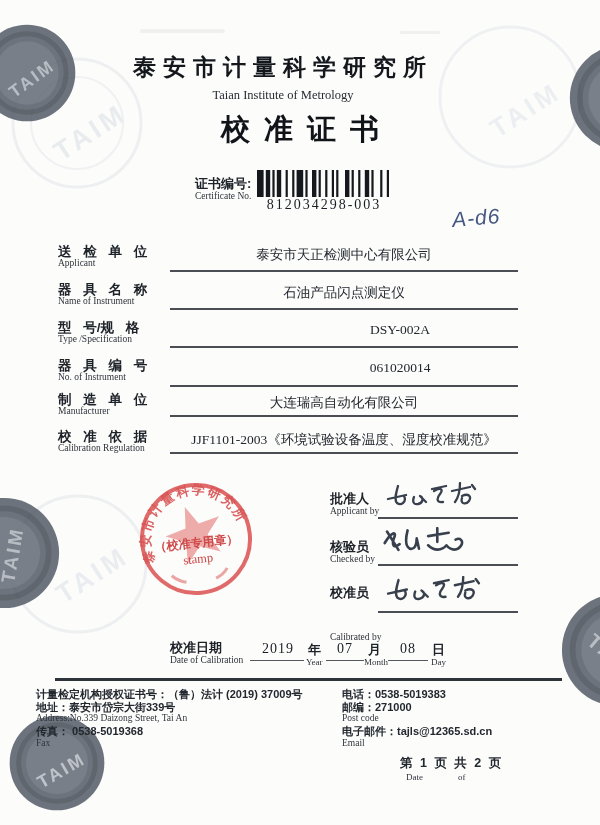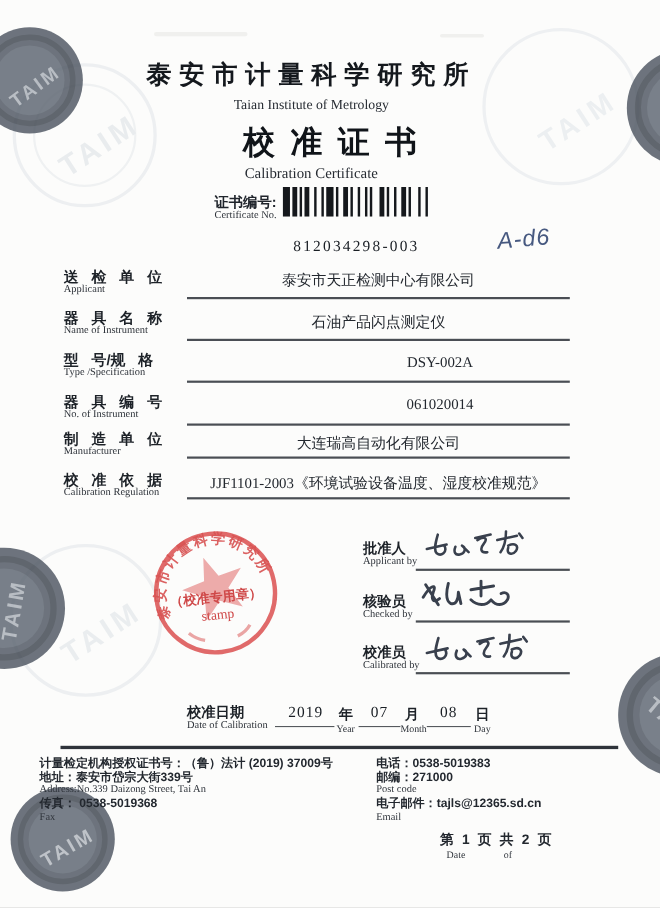--- a/index.html
+++ b/index.html
@@ -8,21 +8,21 @@
   .abs{position:absolute;}
   .cn{font-family:"Liberation Sans","DejaVu Sans",sans-serif;}
   .en{font-family:"Liberation Serif","DejaVu Serif",serif;}
   
   .org-cn{top:52px;left:0;width:566px;text-align:center;font-size:23px;font-weight:700;letter-spacing:7px;color:#14181d;}
   .org-en{top:88px;left:0;width:566px;text-align:center;font-size:12.5px;color:#272c33;}
   .title-cn{top:110px;left:0;width:566px;text-align:center;font-size:29px;font-weight:700;letter-spacing:14px;color:#101419;padding-left:24px;}
   .title-en{top:150px;left:0;width:566px;text-align:center;font-size:13.5px;color:#272c33;}
   .certno-cn{top:175px;left:195px;font-size:13px;font-weight:600;}
   .certno-en{top:191px;left:195px;font-size:9.5px;color:#2e333a;}
-  .certno-val{top:197px;left:257px;width:134px;text-align:center;font-size:14px;letter-spacing:2px;color:#191e24;margin-top:20px;}
+  .certno-val{top:197px;left:257px;width:134px;text-align:center;font-size:14px;letter-spacing:2px;color:#191e24;}
   .handnote{top:206px;left:452px;font-size:21px;font-style:italic;color:#475980;transform:rotate(-5deg);letter-spacing:1px;}
   
   .f-cn{left:58px;font-size:13.5px;font-weight:600;word-spacing:8px;color:#1d2228;white-space:nowrap;}
   .f-en{left:58px;font-size:9.5px;color:#2e333a;white-space:nowrap;}
   .f-line{left:170px;width:348px;height:1.6px;background:rgba(42,47,54,.85);}
   .f-val{left:170px;width:348px;text-align:center;font-size:13.5px;color:#22272e;white-space:nowrap;
          font-family:"Liberation Serif","DejaVu Serif",serif;}
   .shift-right{transform:translateX(56px);}
   
   .s-cn{left:330px;font-size:13px;font-weight:600;color:#1d2228;}
@@ -95,21 +95,20 @@
   <svg class="abs" style="left:560px;top:592px;opacity:.8" width="116" height="116" viewBox="0 0 120 120">
     <circle cx="60" cy="60" r="58" fill="#4a525e"></circle>
       <circle cx="60" cy="60" r="38" fill="#59626e"></circle>
     <circle cx="60" cy="60" r="47" fill="none" stroke="#3a414b" stroke-width="6"></circle>
     <text x="30" y="76" transform="rotate(40 60 60)" font-size="21" font-weight="bold" fill="#a9afb7" letter-spacing="3">TAIM</text>
   </svg>
 
   <div class="abs cn org-cn">泰安市计量科学研究所</div>
   <div class="abs en org-en">Taian Institute of Metrology</div>
   <div class="abs cn title-cn">校准证书</div>
-  <div class="abs en title-en">Calibration Certificate</div>
 
   <div class="abs cn certno-cn">证书编号:</div>
   <div class="abs en certno-en">Certificate No.</div>
   <svg id="barcode" class="abs" style="left:257px;top:170px" width="134" height="27" viewBox="0 0 134 27" preserveAspectRatio="none">
       <rect x="0" y="0" width="6.6000000000000005" height="27" fill="#15181c"></rect>
       <rect x="8.8" y="0" width="4.4" height="27" fill="#15181c"></rect>
       <rect x="15.400000000000002" y="0" width="2.2" height="27" fill="#15181c"></rect>
       <rect x="19.8" y="0" width="4.4" height="27" fill="#15181c"></rect>
       <rect x="28.6" y="0" width="2.2" height="27" fill="#15181c"></rect>
       <rect x="35.2" y="0" width="2.2" height="27" fill="#15181c"></rect>
@@ -194,21 +193,21 @@
   <div>
     <div class="abs cn s-cn" style="top:538px">核验员</div>
     <div class="abs en s-en" style="top:554px">Checked by</div>
     <svg class="abs" style="left:382px;top:527px" width="90" height="32" viewBox="0 0 78 28">
       <path class="sig" d="M2 14 C8 4 13 3 10 10 C8 16 10 19 15 15 M4 4 L14 20 M22 3 C20 11 20 17 24 19 C28 20 30 16 30 10 L32 19 M40 8 L58 5 M48 1 L48 13 M40 16 C45 21 52 21 56 16 C60 21 66 21 69 16 C71 12 68 9 64 11"></path>
     </svg>
     <div class="abs s-line" style="top:564px"></div>
   </div>
   <div>
     <div class="abs cn s-cn" style="top:584px">校准员</div>
-    <div class="abs en s-en" style="top:600px">Calibrated by</div>
+    <div class="abs en s-en" style="top:632px">Calibrated by</div>
     <svg class="abs" style="left:386px;top:576px" width="96" height="29" viewBox="0 0 92 26">
       <path class="sig" d="M2 16 L20 12 M12 3 C10 10 8 17 11 20 C15 23 21 19 18 13 M28 14 C26 19 28 22 32 21 C37 20 38 15 34 13 L40 19 M48 8 C54 4 58 6 54 11 C50 16 51 20 57 19 M46 6 L60 3 M66 8 L84 4 M74 0 C74 8 72 15 69 19 M76 13 C82 10 86 13 83 18 C80 22 74 21 76 15 M86 2 L89 6"></path>
     </svg>
     <div class="abs s-line" style="top:611px"></div>
   </div>
 
   <div>
     <div class="abs cn s-cn" style="left:170px;top:639px">校准日期</div>
     <div class="abs en s-en" style="left:170px;top:655px">Date of Calibration</div>
     <div class="abs d-num" style="left:252px;top:641px;width:52px;text-align:center">2019</div>

